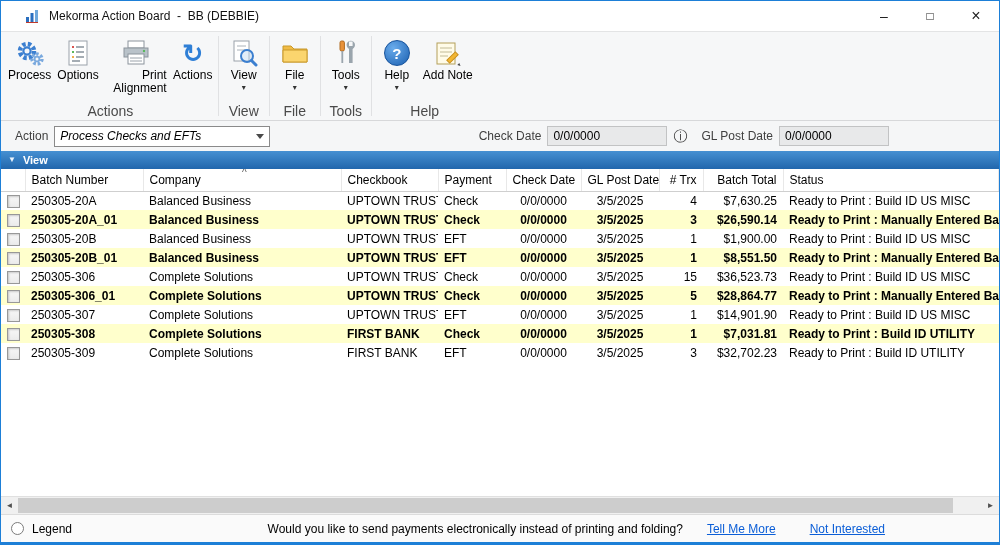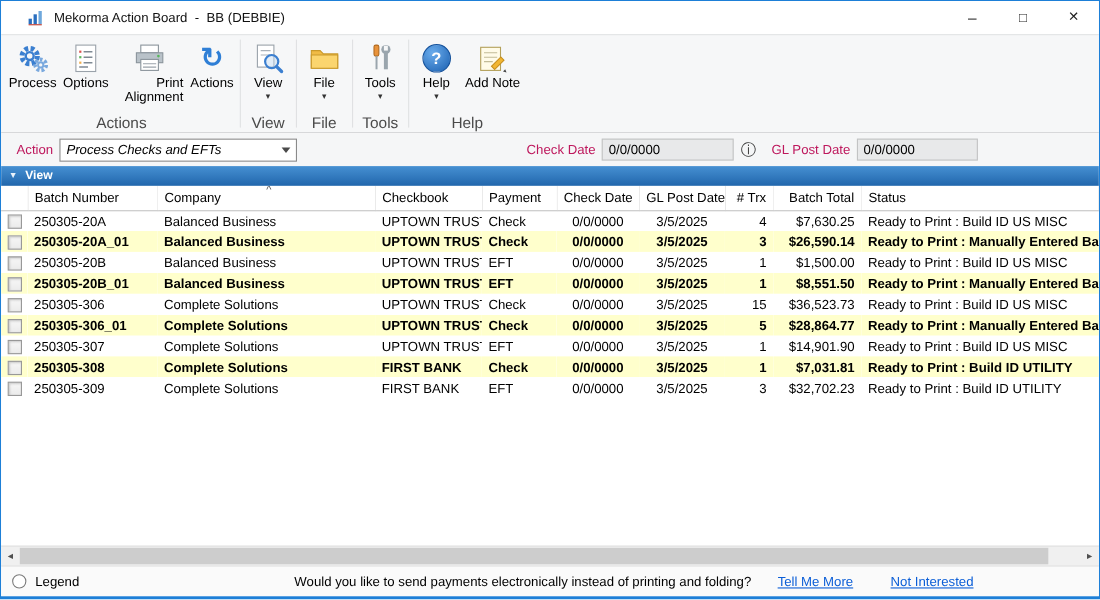--- a/index.html
+++ b/index.html
@@ -60,21 +60,21 @@
     border: 1px solid #14519b;
   }
   .refresh-glyph { font-size: 25px; color: #2f7fd6; font-weight: bold; line-height: 26px; }
   
   .action-row {
     flex: 0 0 30px;
     background: #f5f6f7;
     display: flex; align-items: center;
     padding: 0 14px; gap: 6px;
   }
-  .action-row .flabel { color: #be185d; }
+  .action-row .flabel { color: #404040; }
   .selectbox {
     width: 216px; height: 21px; background: #fff;
     border: 1px solid #8a8a8a;
     display: flex; align-items: center; padding: 0 5px; font-style: italic;
   }
   .selectbox .sel-caret {
     margin-left: auto; width: 0; height: 0;
     border-left: 4px solid transparent; border-right: 4px solid transparent;
     border-top: 5px solid #4a4a4a;
   }
@@ -393,21 +393,21 @@
     </tr>
           <tr>
       <td class="cb-cell"><span class="checkbox"></span></td>
       <td>250305-20B</td>
       <td>Balanced Business</td>
       <td>UPTOWN TRUST</td>
       <td>EFT</td>
       <td class="ctr">0/0/0000</td>
       <td class="ctr">3/5/2025</td>
       <td class="num">1</td>
-      <td class="num">$1,500.00</td>
+      <td class="num">$1,900.00</td>
       <td>Ready to Print : Build ID US MISC</td>
     </tr>
           <tr class="hl">
       <td class="cb-cell"><span class="checkbox"></span></td>
       <td>250305-20B_01</td>
       <td>Balanced Business</td>
       <td>UPTOWN TRUST</td>
       <td>EFT</td>
       <td class="ctr">0/0/0000</td>
       <td class="ctr">3/5/2025</td>

